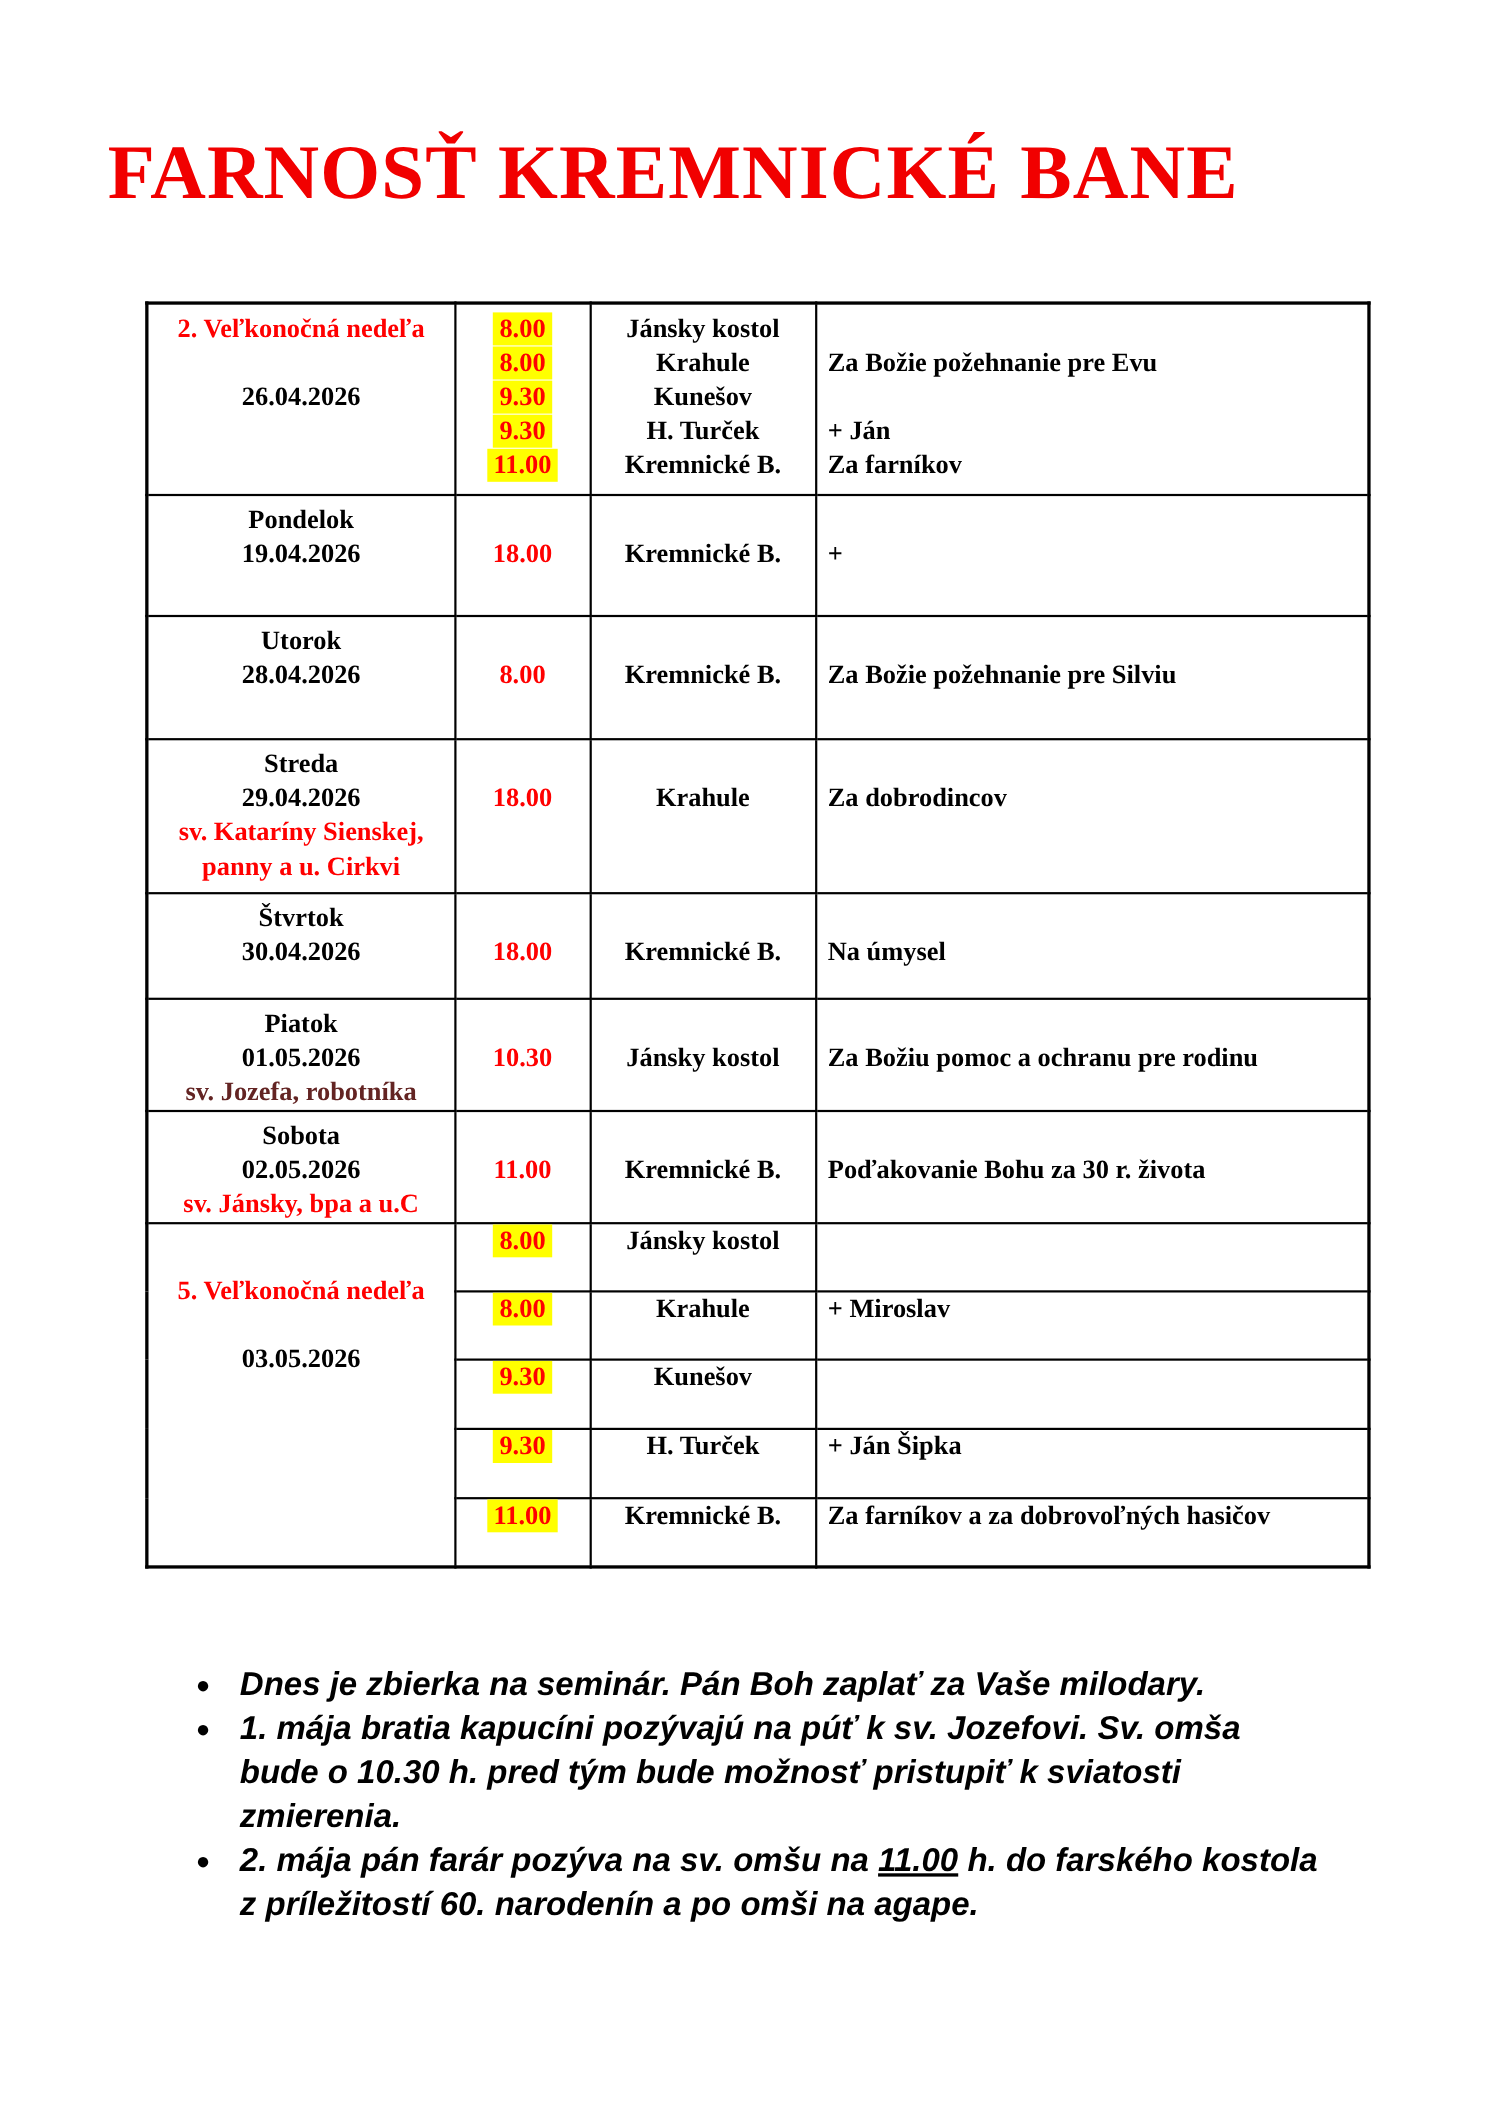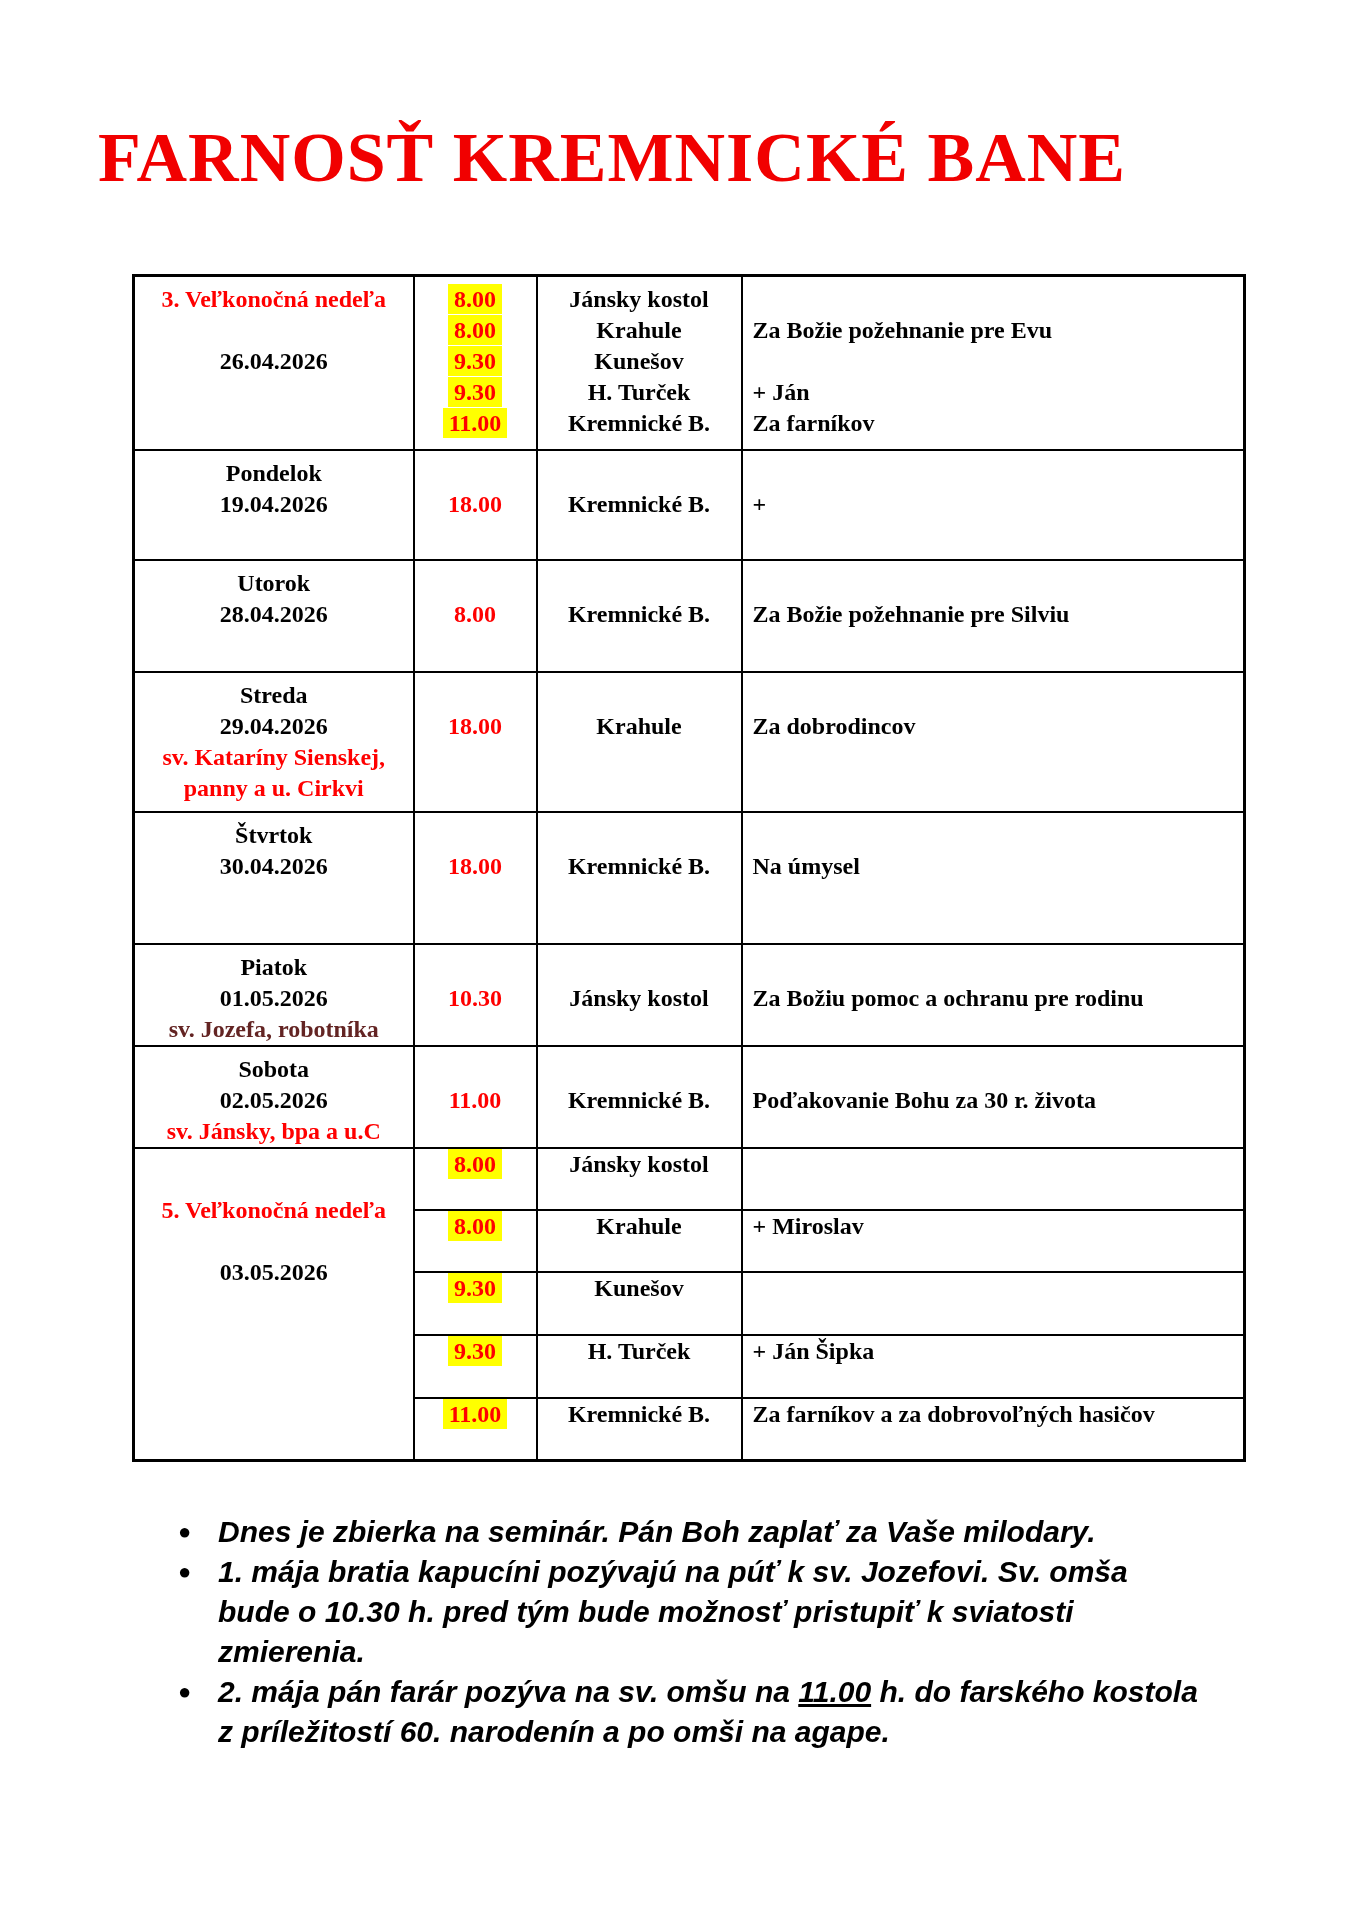--- a/index.html
+++ b/index.html
@@ -68,21 +68,21 @@
   <colgroup>
     <col class="w-day">
       <col class="w-time">
       <col class="w-church">
       <col class="w-int">
   </colgroup>
 
   <tbody>
       <tr style="height:174px;">
     <td class="c-day">
-      <div class="line red">3. Veľkonočná nedeľa</div>
+      <div class="line red">2. Veľkonočná nedeľa</div>
       <div class="line"></div>
       <div class="line">26.04.2026</div>
     </td>
     <td class="c-time padday">
       <div class="line"><span class="hl">8.00</span></div>
       <div class="line"><span class="hl">8.00</span></div>
       <div class="line"><span class="hl">9.30</span></div>
       <div class="line"><span class="hl">9.30</span></div>
       <div class="line"><span class="hl">11.00</span></div>
     </td>
@@ -145,21 +145,21 @@
       <div class="line">18.00</div>
     </td>
     <td class="c-church pad1">
       <div class="line">Krahule</div>
     </td>
     <td class="c-int pad1">
       <div class="line">Za dobrodincov</div>
     </td>
   </tr>
 
-  <tr style="height:132px;font-family:Liberation Serif, serif;">
+  <tr style="height:96px;font-family:Liberation Serif, serif;">
     <td class="c-day">
       <div class="line">Štvrtok</div>
       <div class="line">30.04.2026</div>
     </td>
     <td class="c-time pad1">
       <div class="line">18.00</div>
     </td>
     <td class="c-church pad1">
       <div class="line">Kremnické B.</div>
     </td>

